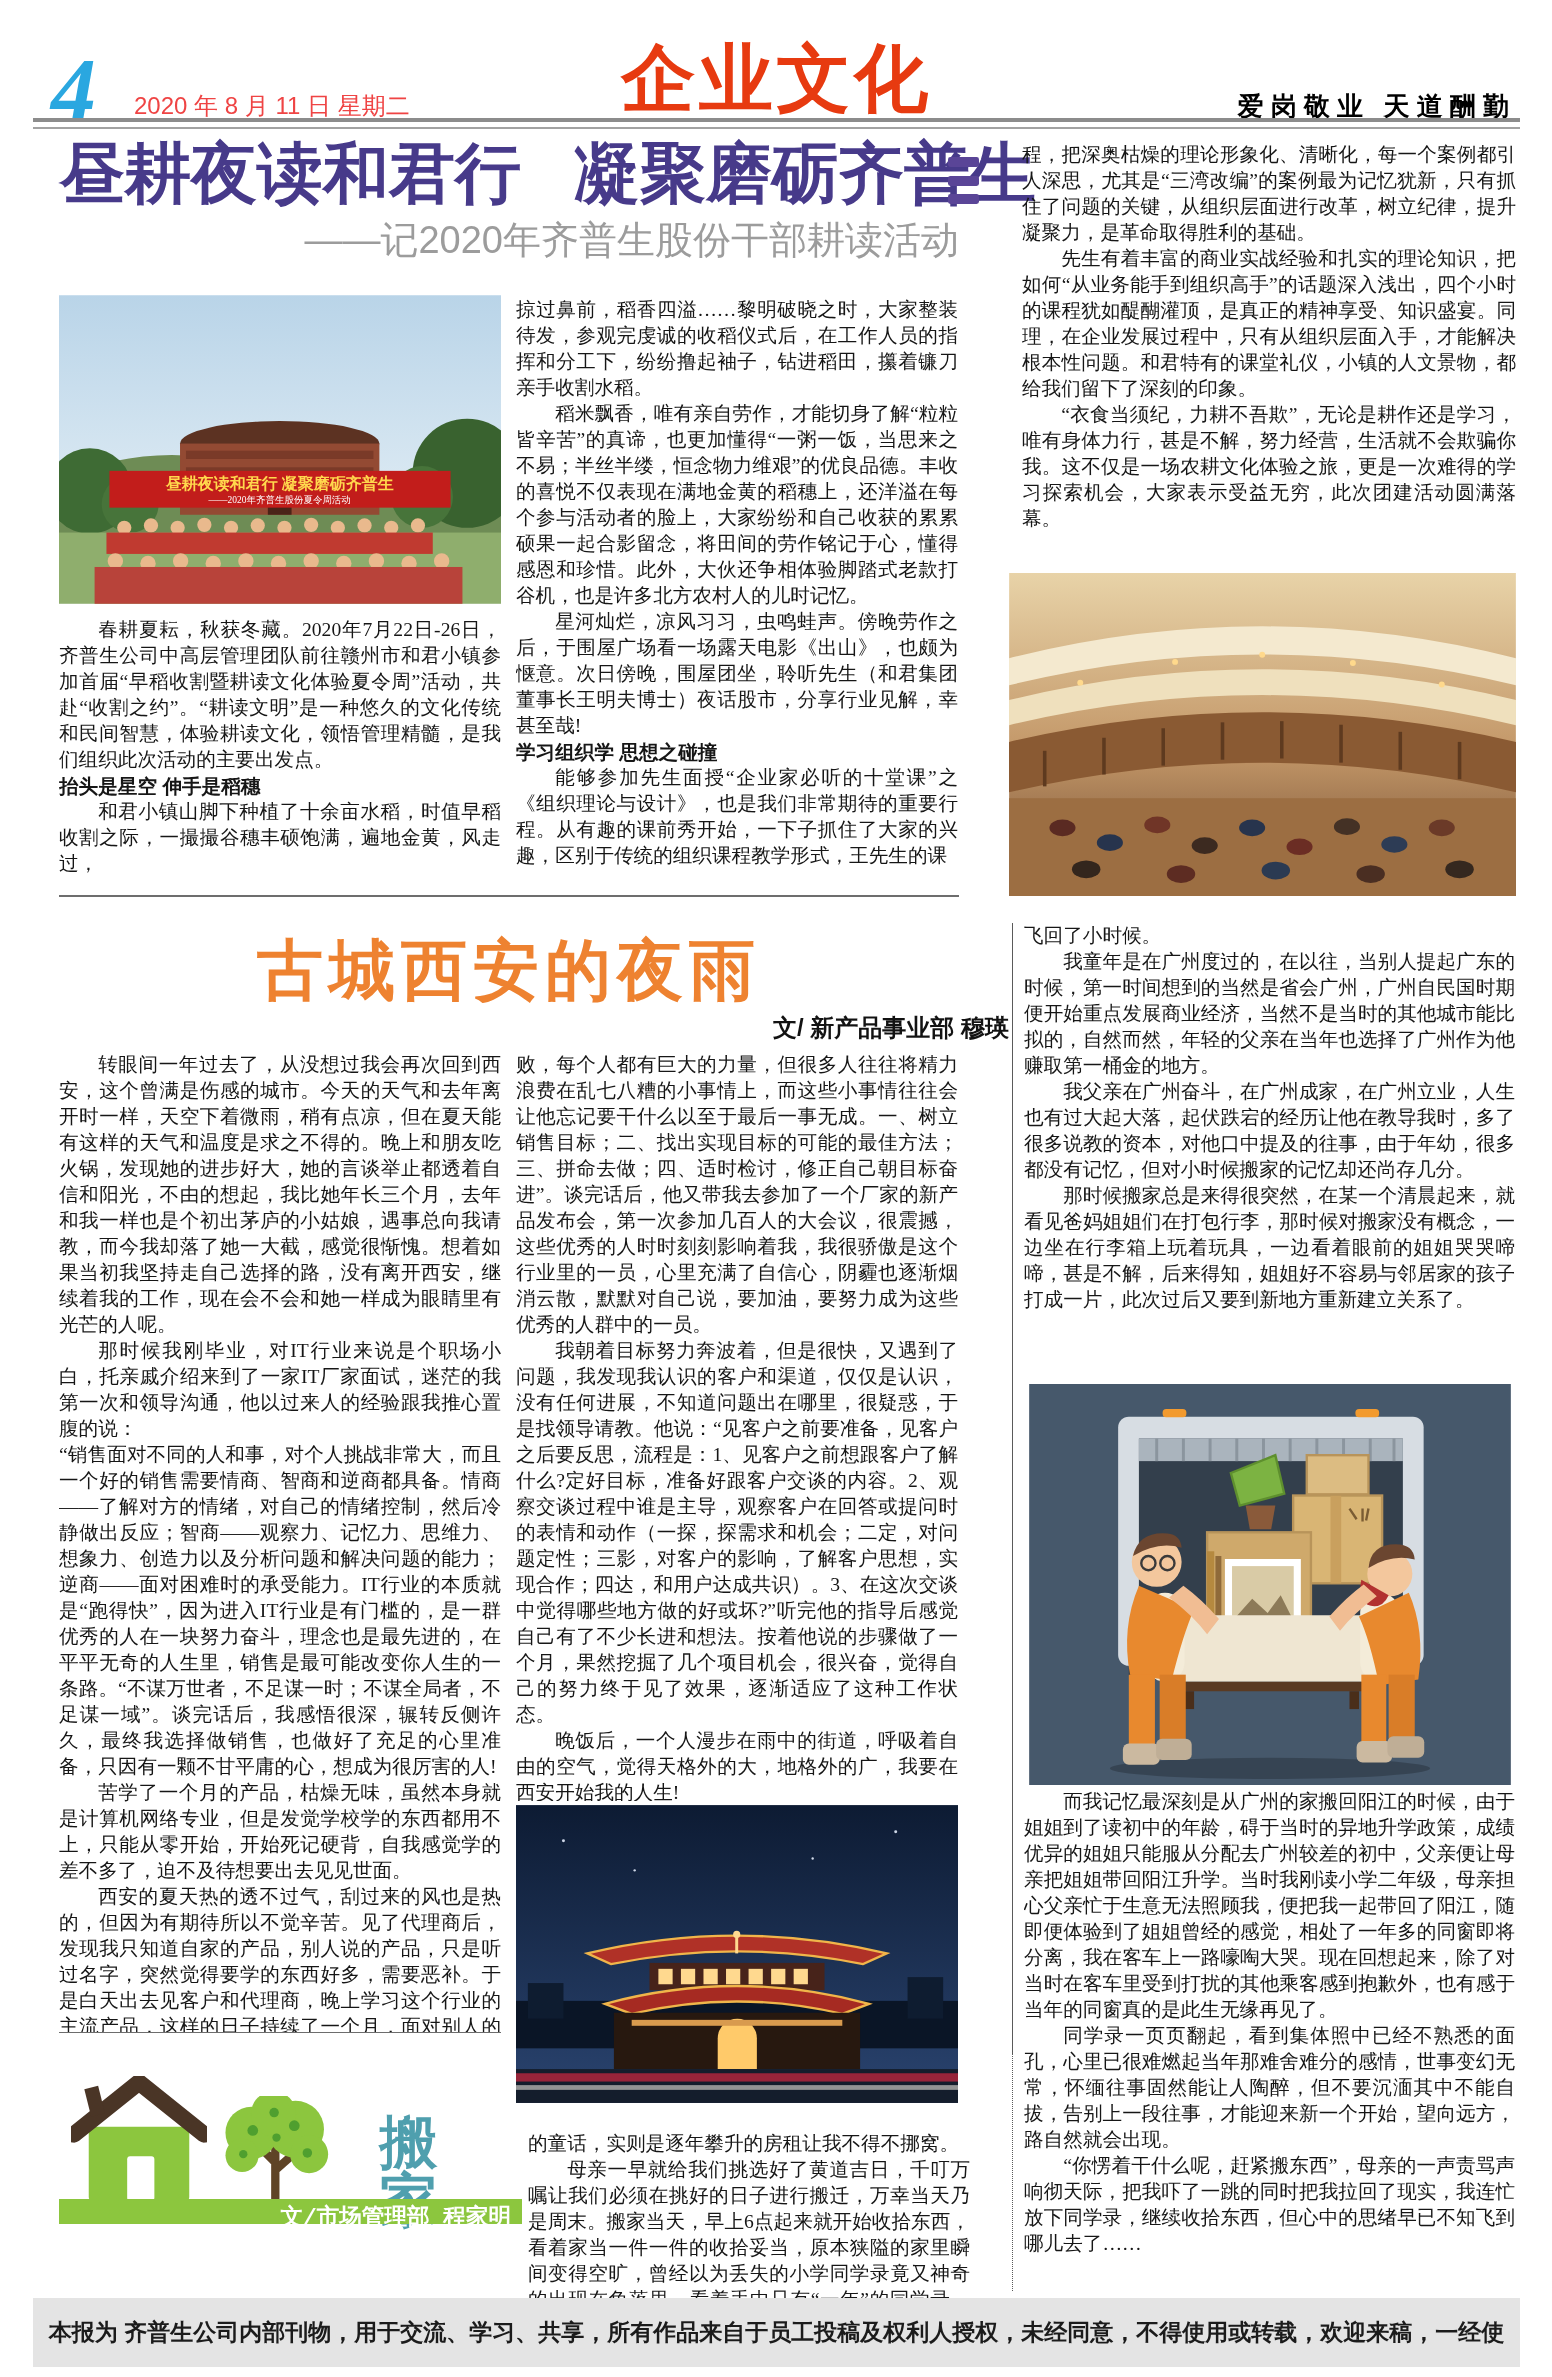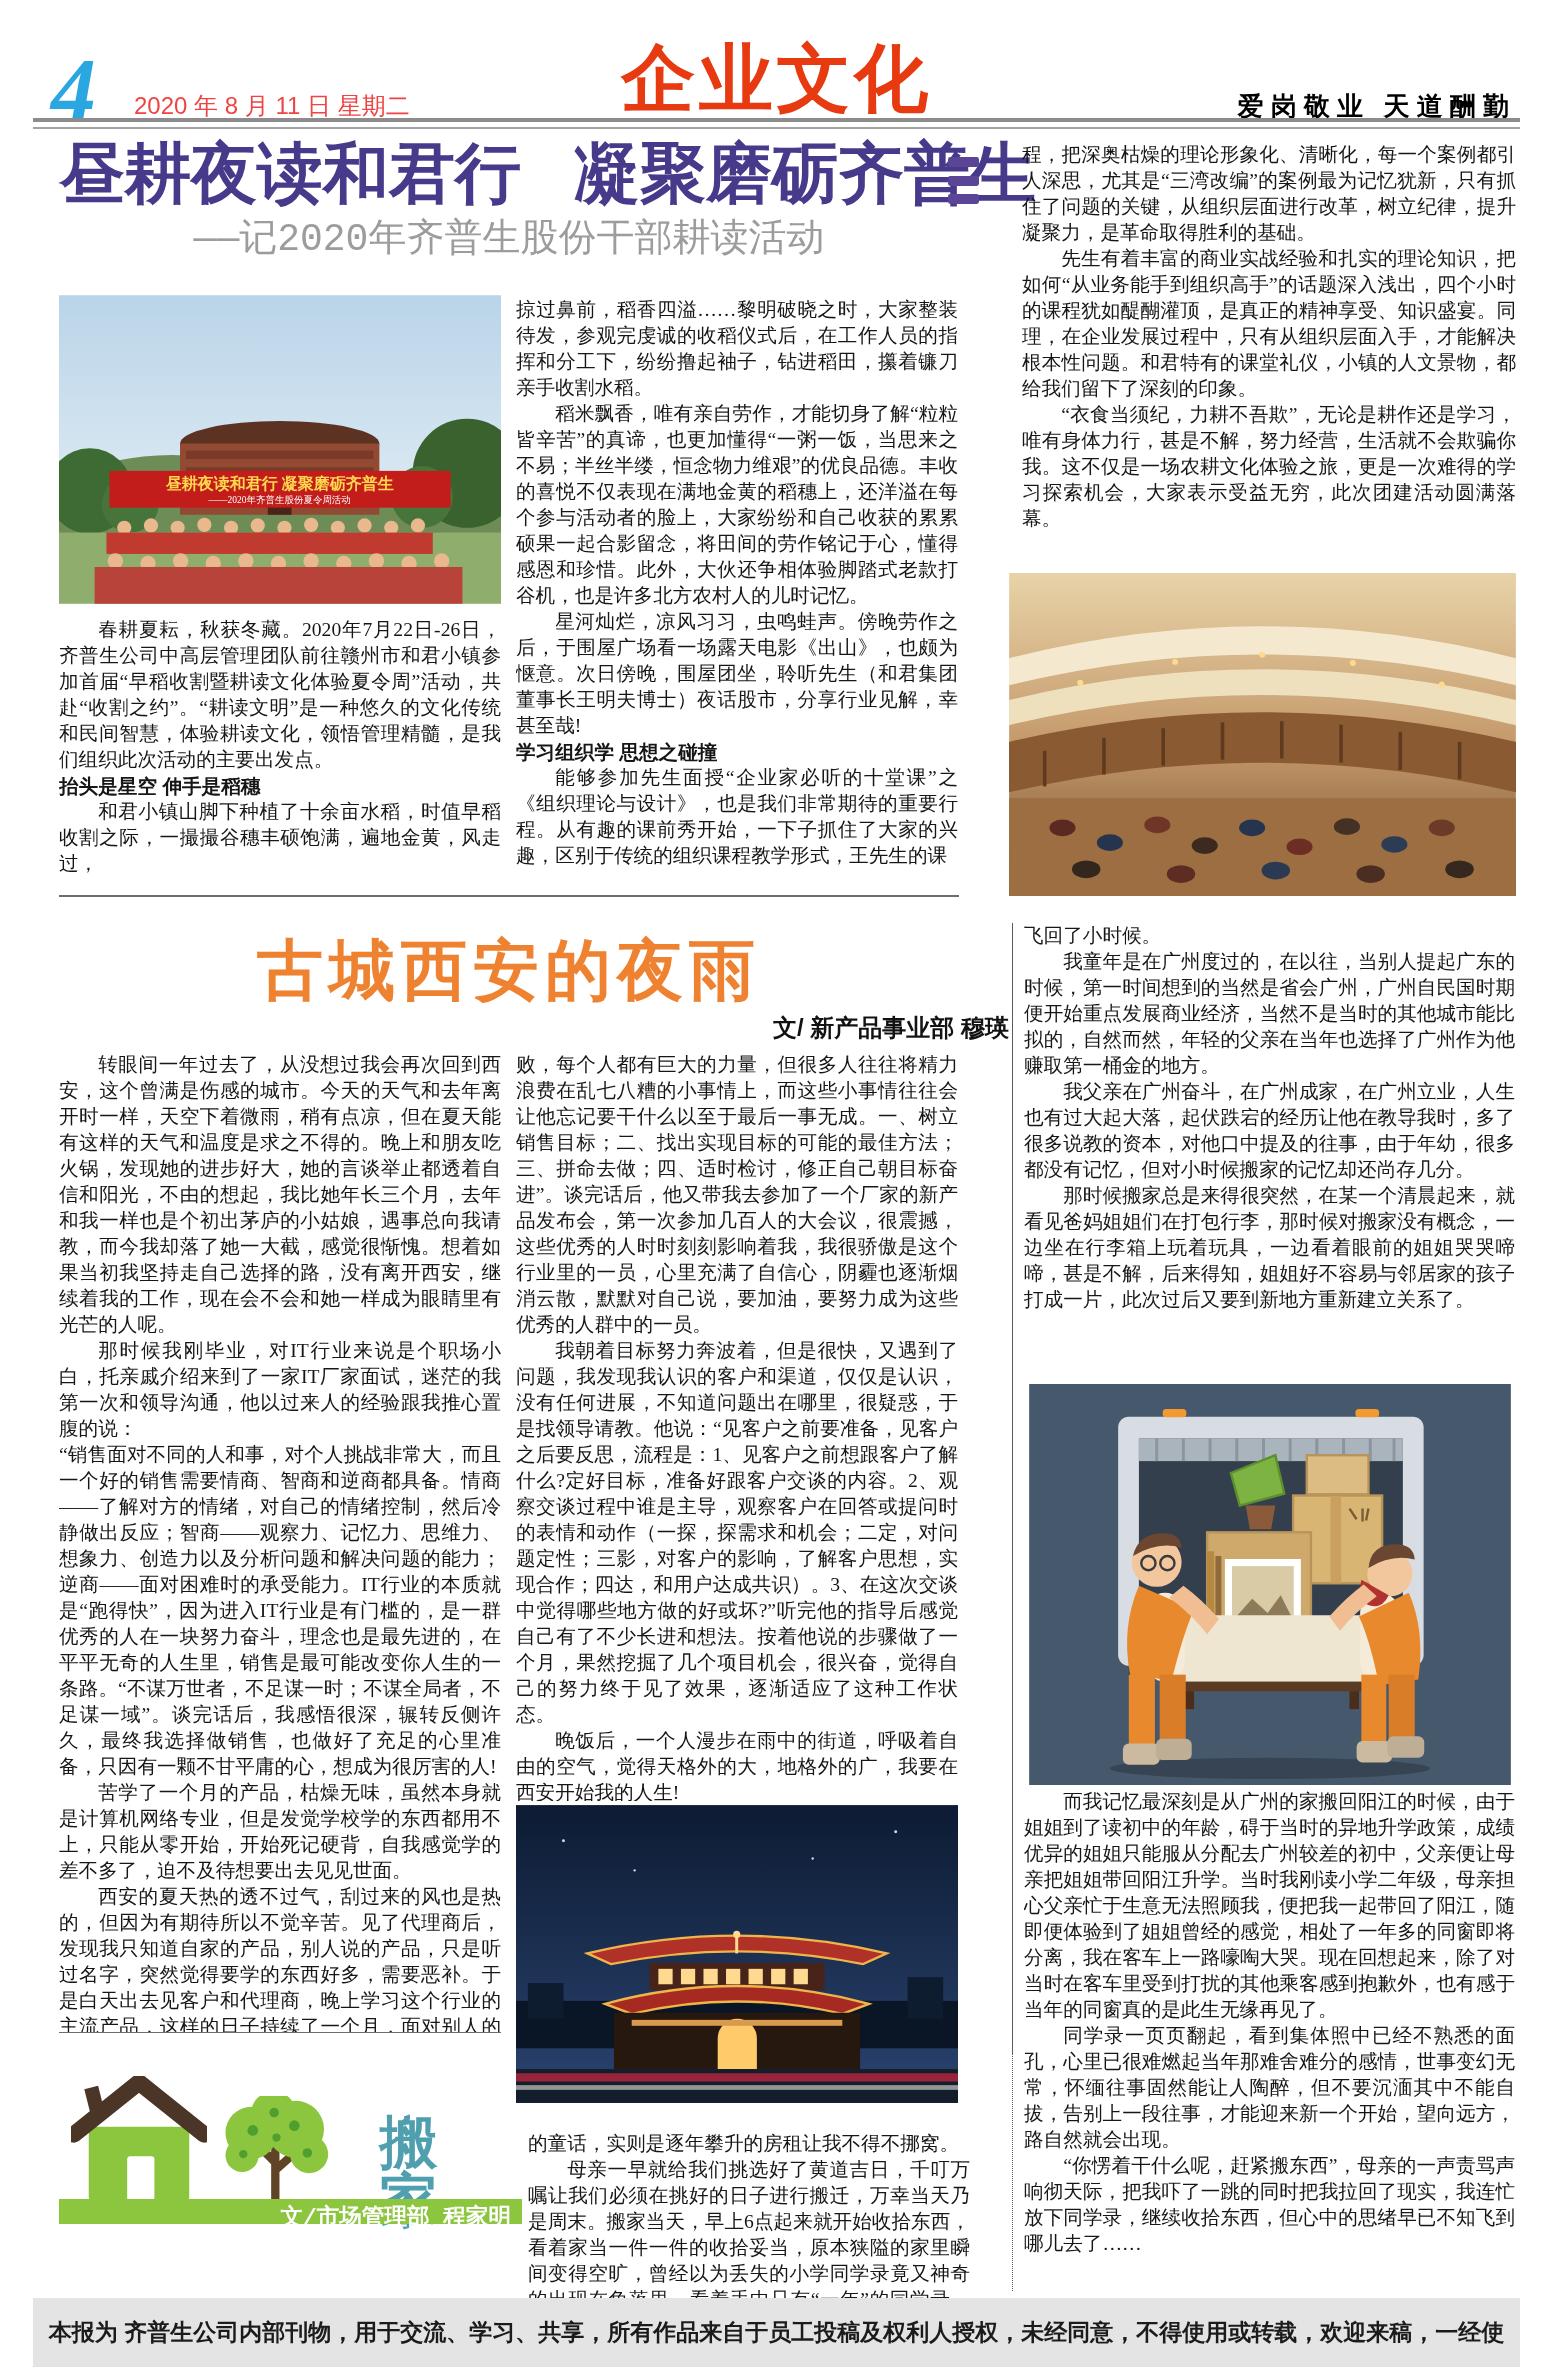--- a/index.html
+++ b/index.html
@@ -10,21 +10,21 @@
   .pagenum{left:51px;top:46px;font-size:90px;font-weight:bold;font-style:italic;color:#2aa7e0;line-height:1;}
   .hdate{left:116px;top:90px;font-size:24px;font-family:"Liberation Sans","DejaVu Sans",sans-serif;color:#ef4444;margin-left:18px;}
   .masthead{left:0;right:0;top:39px;text-align:center;font-size:74px;font-weight:bold;color:#e73a10;letter-spacing:3.6px;line-height:1.1;}
   .slogan{right:37px;top:89px;font-size:26px;font-weight:700;color:#000000;letter-spacing:7.1px;}
   .rule1{left:33px;right:33px;top:118px;height:4.2px;background:#8c8c8c;}
   .rule2{left:33px;right:33px;top:127px;height:1.8px;background:#a2a2a2;}
   
   .a1-title{left:59px;top:140px;width:900px;text-align:center;white-space:nowrap;
             font-family:"Liberation Sans","DejaVu Sans",sans-serif;font-weight:bold;font-size:66px;color:#473a8a;line-height:1;}
   .a1-title .gap{display:inline-block;width:53px;}
-  .a1-sub{left:59px;top:221px;width:900px;text-align:center;font-family:Liberation Mono, monospace;
+  .a1-sub{left:59px;top:221px;width:900px;text-align:right;font-family:Liberation Sans, sans-serif;
           font-size:38px;color:#9c9c9c;line-height:1;}
   .deco-sq{width:31px;height:10px;background:#5a4597;border-radius:2.4px;}
   
   .col{position:absolute;overflow:hidden;}
   .col p{margin:0;text-align:justify;font-size:19.6px;line-height:26px;color:#161616;text-indent:2em;}
   .col p.cont{text-indent:0;}
   .subhead{font-family:"Liberation Sans","DejaVu Sans",sans-serif;font-weight:bold;color:#8f7660;
            font-size:32px;line-height:1.25;text-align:center;margin:9.5px 0 8.3px 0;text-indent:0 !important;}
   .sep{position:absolute;border-top:2.4px solid #6d6d6d;}
   .vline-solid{position:absolute;width:0;border-left:1.8px solid #5a5a5a;}

